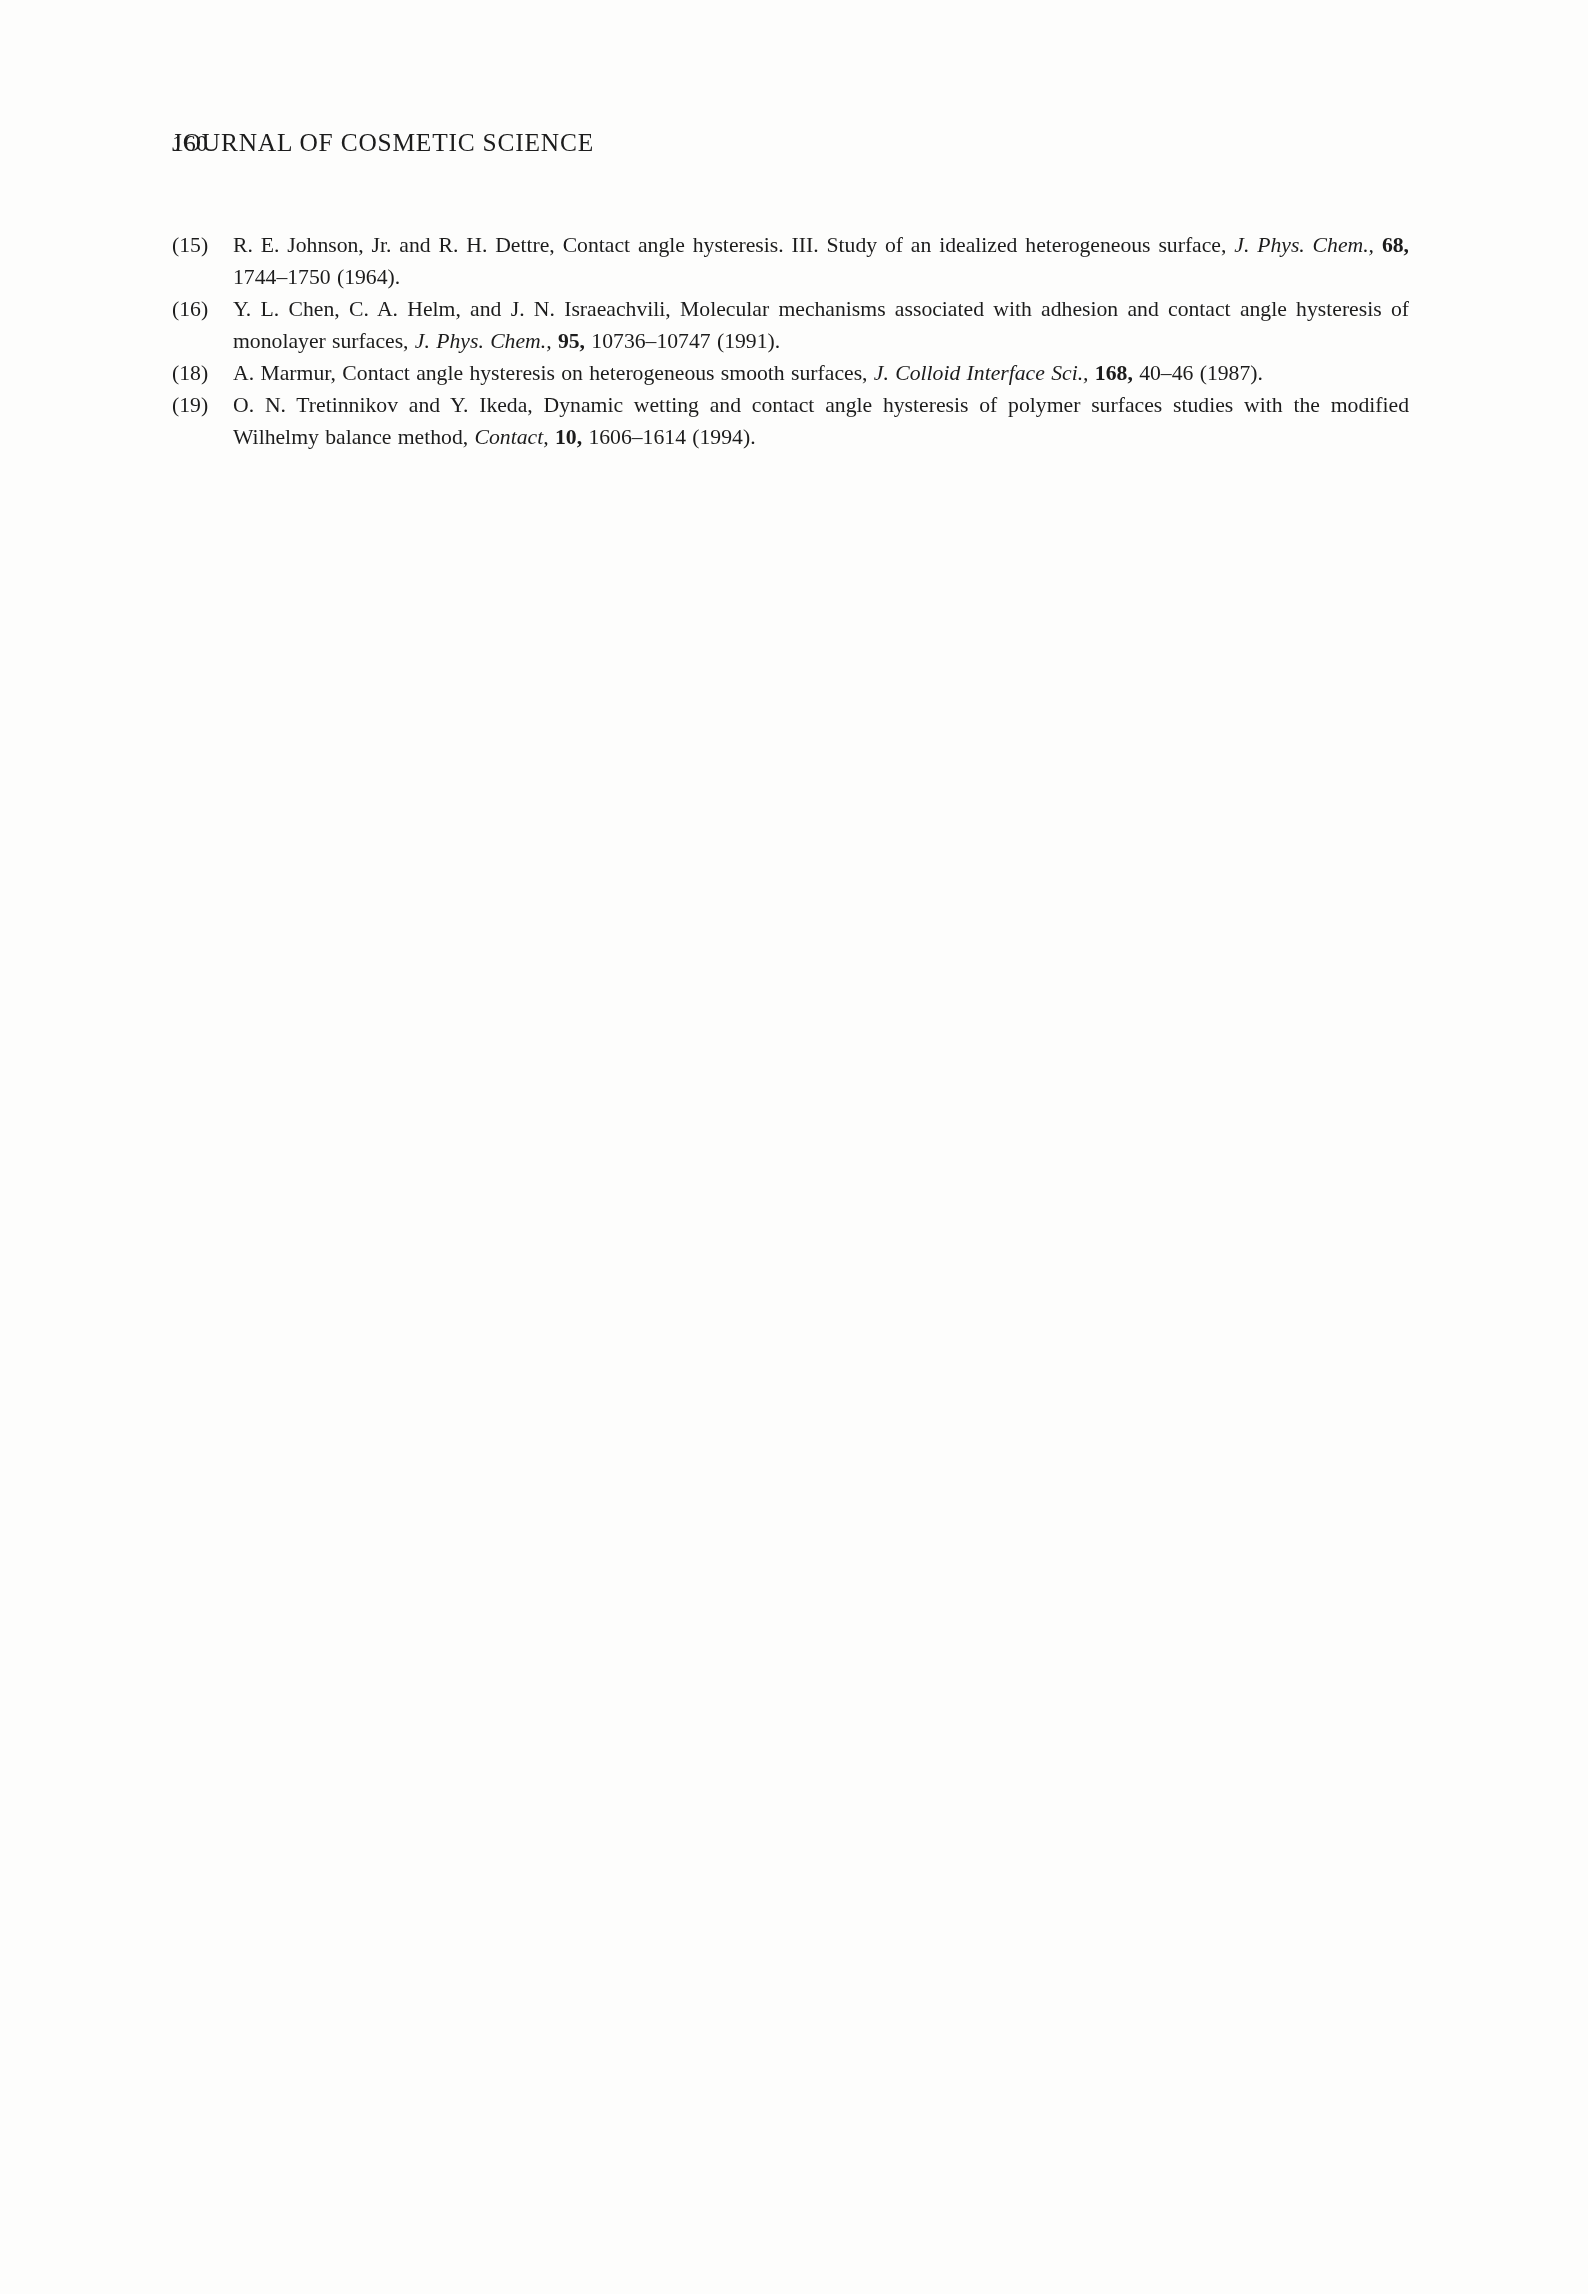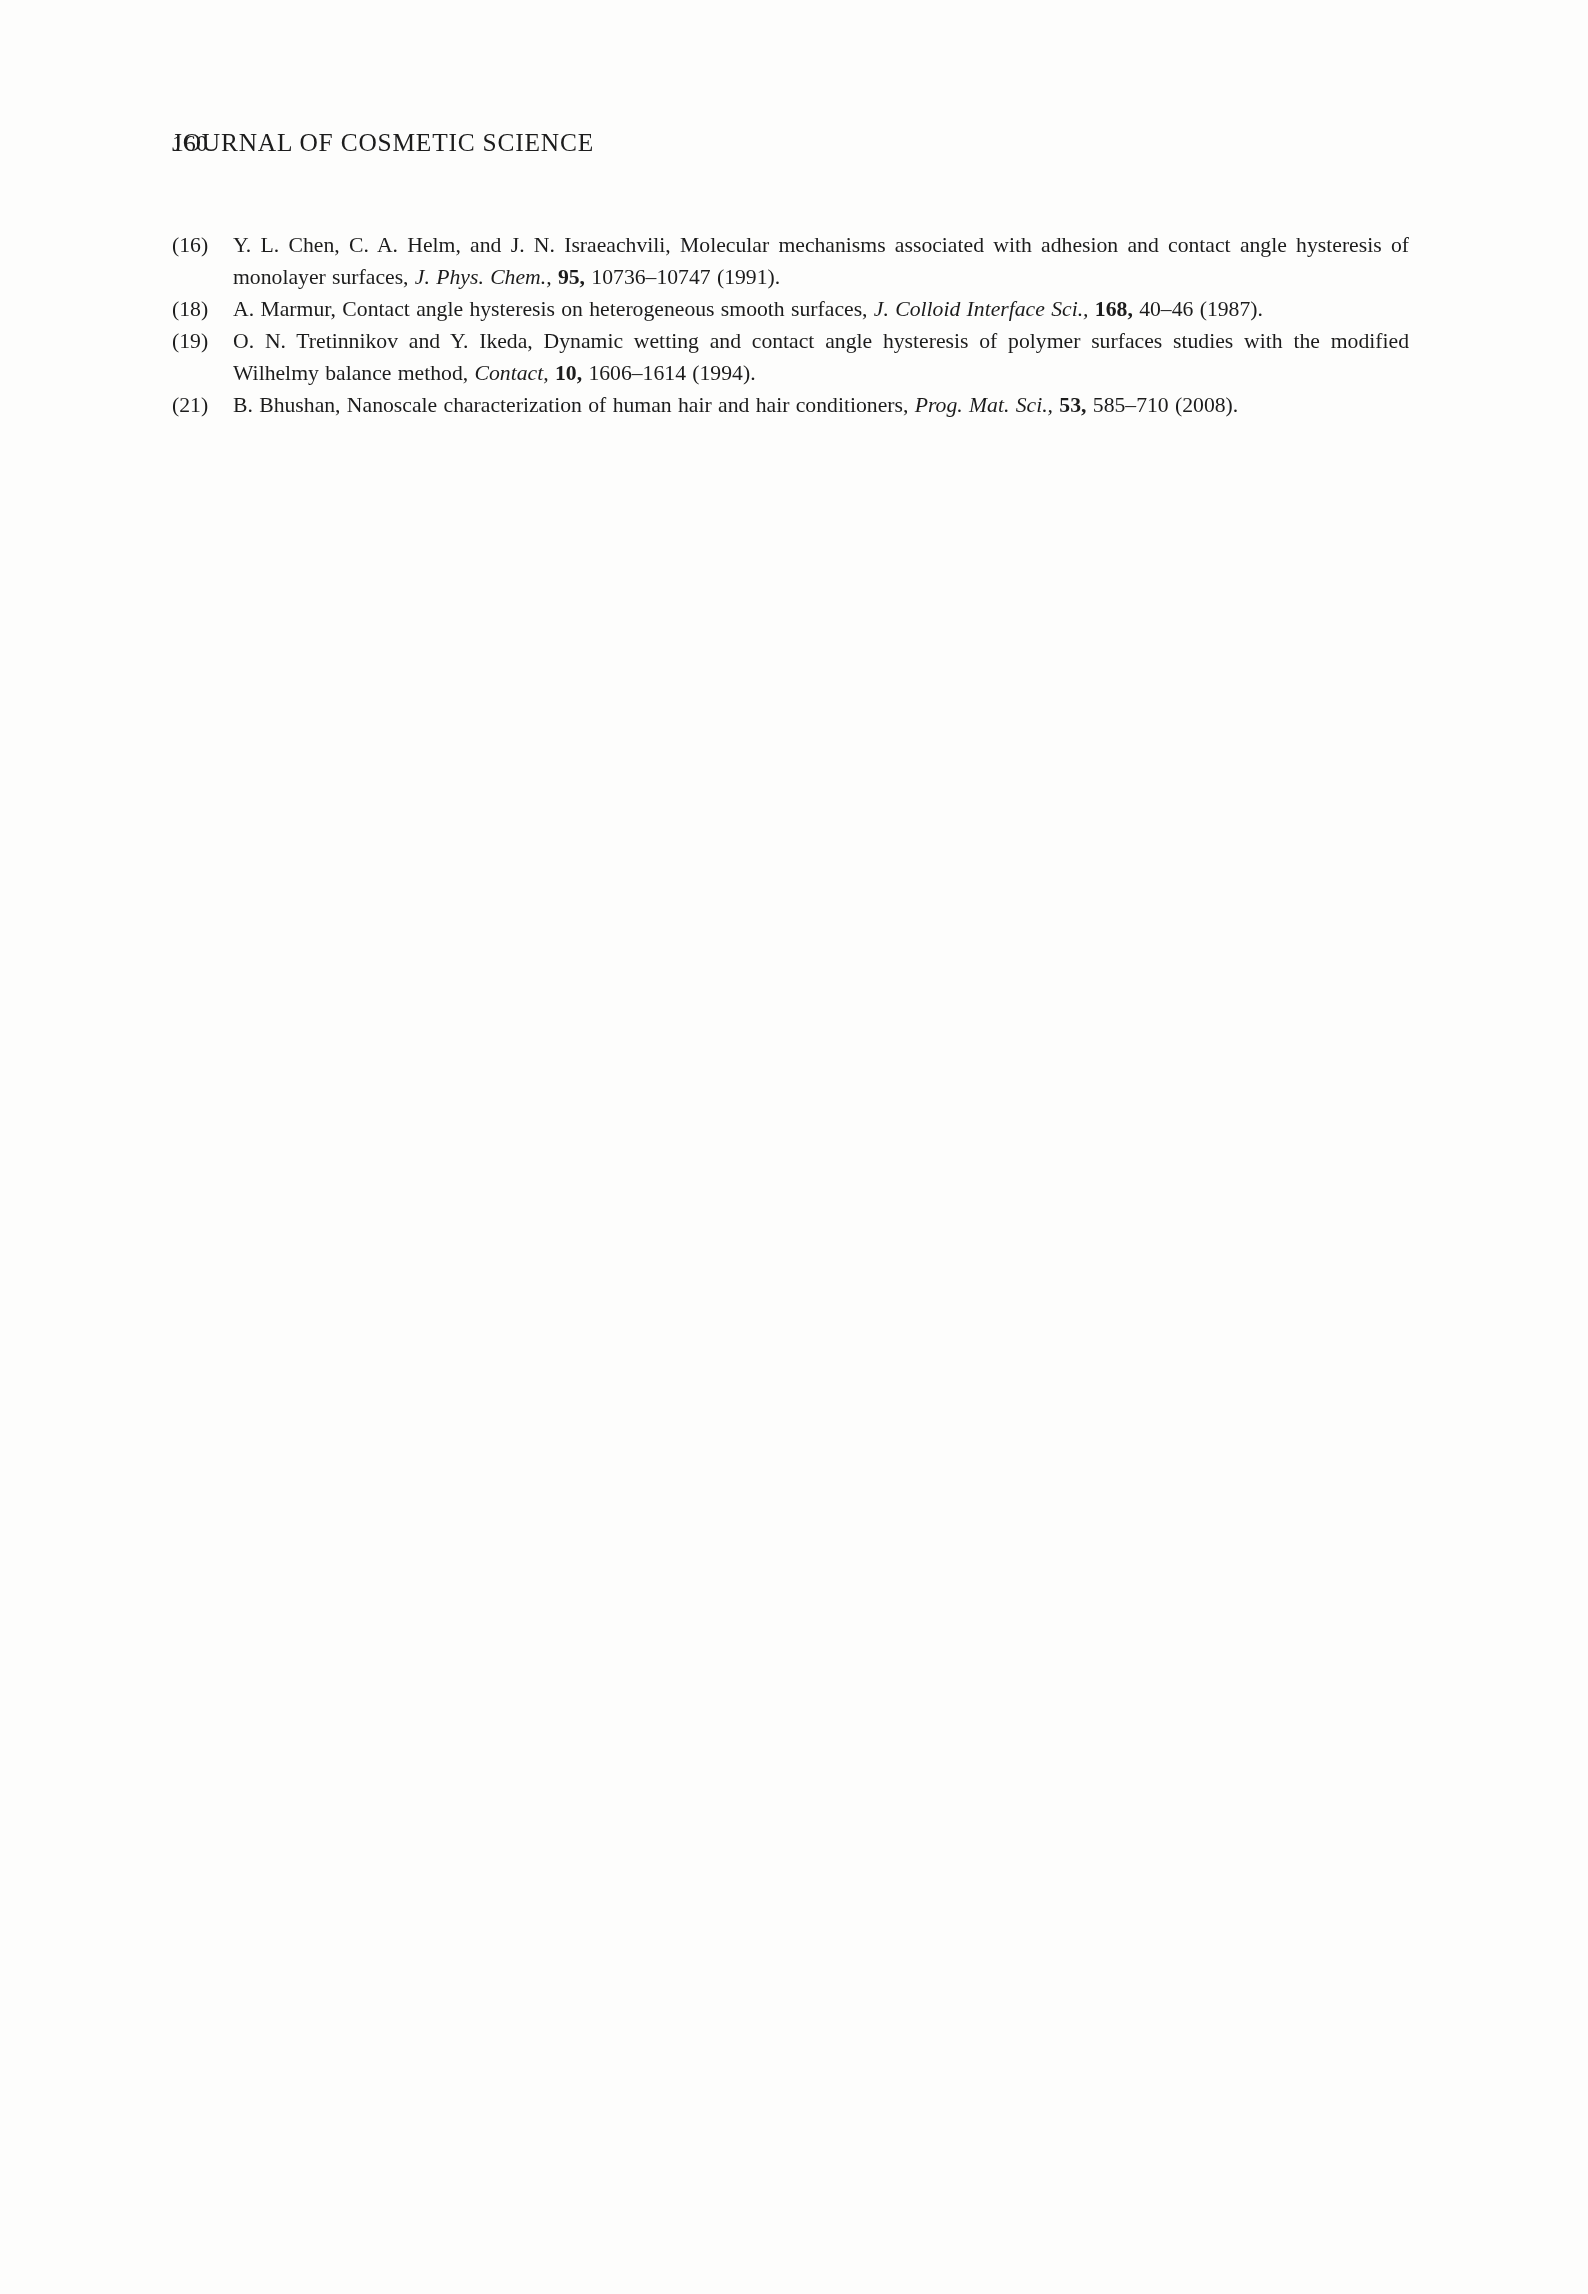--- a/index.html
+++ b/index.html
@@ -73,20 +73,20 @@
 <body>
 
 <div class="page">
 
   <div class="page-header">
     <span class="page-number">160</span>
     <span class="journal-title">JOURNAL OF COSMETIC SCIENCE</span>
   </div>
 
   <ol class="references">
+      <li class="ref"><span class="ref-label">(15)</span><span class="ref-body"><span class="seg-normal">R. E. Johnson, Jr. and R. H. Dettre, Contact angle hysteresis. III. Study of an idealized heterogeneous surface, </span><span class="seg-italic">J. Phys. Chem., </span><span class="seg-bold">68, </span><span class="seg-normal">1744–1750 (1964).</span></span></li>
       <li class="ref"><span class="ref-label">(16)</span><span class="ref-body"><span class="seg-normal">Y. L. Chen, C. A. Helm, and J. N. Israeachvili, Molecular mechanisms associated with adhesion and contact angle hysteresis of monolayer surfaces, </span><span class="seg-italic">J. Phys. Chem., </span><span class="seg-bold">95, </span><span class="seg-normal">10736–10747 (1991).</span></span></li>
       <li class="ref"><span class="ref-label">(18)</span><span class="ref-body"><span class="seg-normal">A. Marmur, Contact angle hysteresis on heterogeneous smooth surfaces, </span><span class="seg-italic">J. Colloid Interface Sci., </span><span class="seg-bold">168, </span><span class="seg-normal">40–46 (1987).</span></span></li>
       <li class="ref"><span class="ref-label">(19)</span><span class="ref-body"><span class="seg-normal">O. N. Tretinnikov and Y. Ikeda, Dynamic wetting and contact angle hysteresis of polymer surfaces studies with the modified Wilhelmy balance method, </span><span class="seg-italic">Contact, </span><span class="seg-bold">10, </span><span class="seg-normal">1606–1614 (1994).</span></span></li>
-      <li class="ref"><span class="ref-label">(21)</span><span class="ref-body"><span class="seg-normal">B. Bhushan, Nanoscale characterization of human hair and hair conditioners, </span><span class="seg-italic">Prog. Mat. Sci., </span><span class="seg-bold">53, </span><span class="seg-normal">585–710 (2008).</span></span></li>
     </ol>
 
 </div>
 
 
 </body></html>

